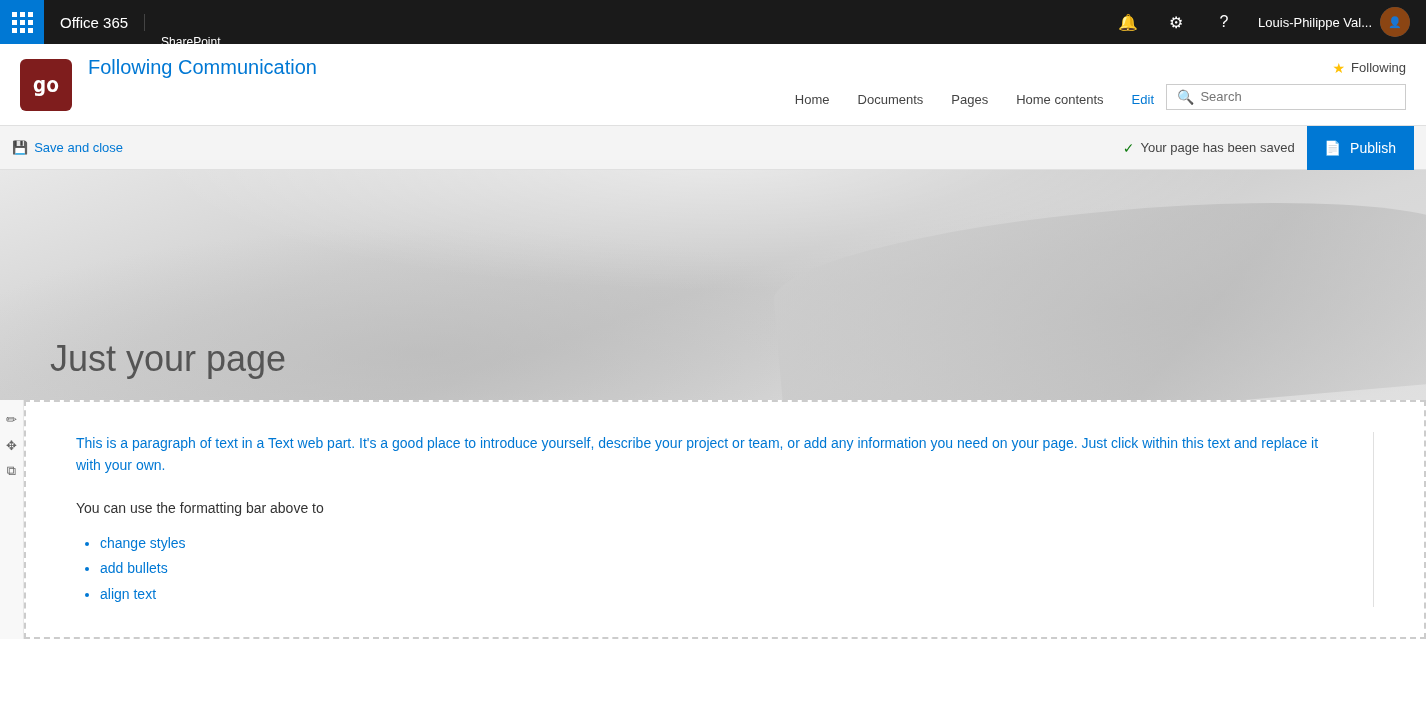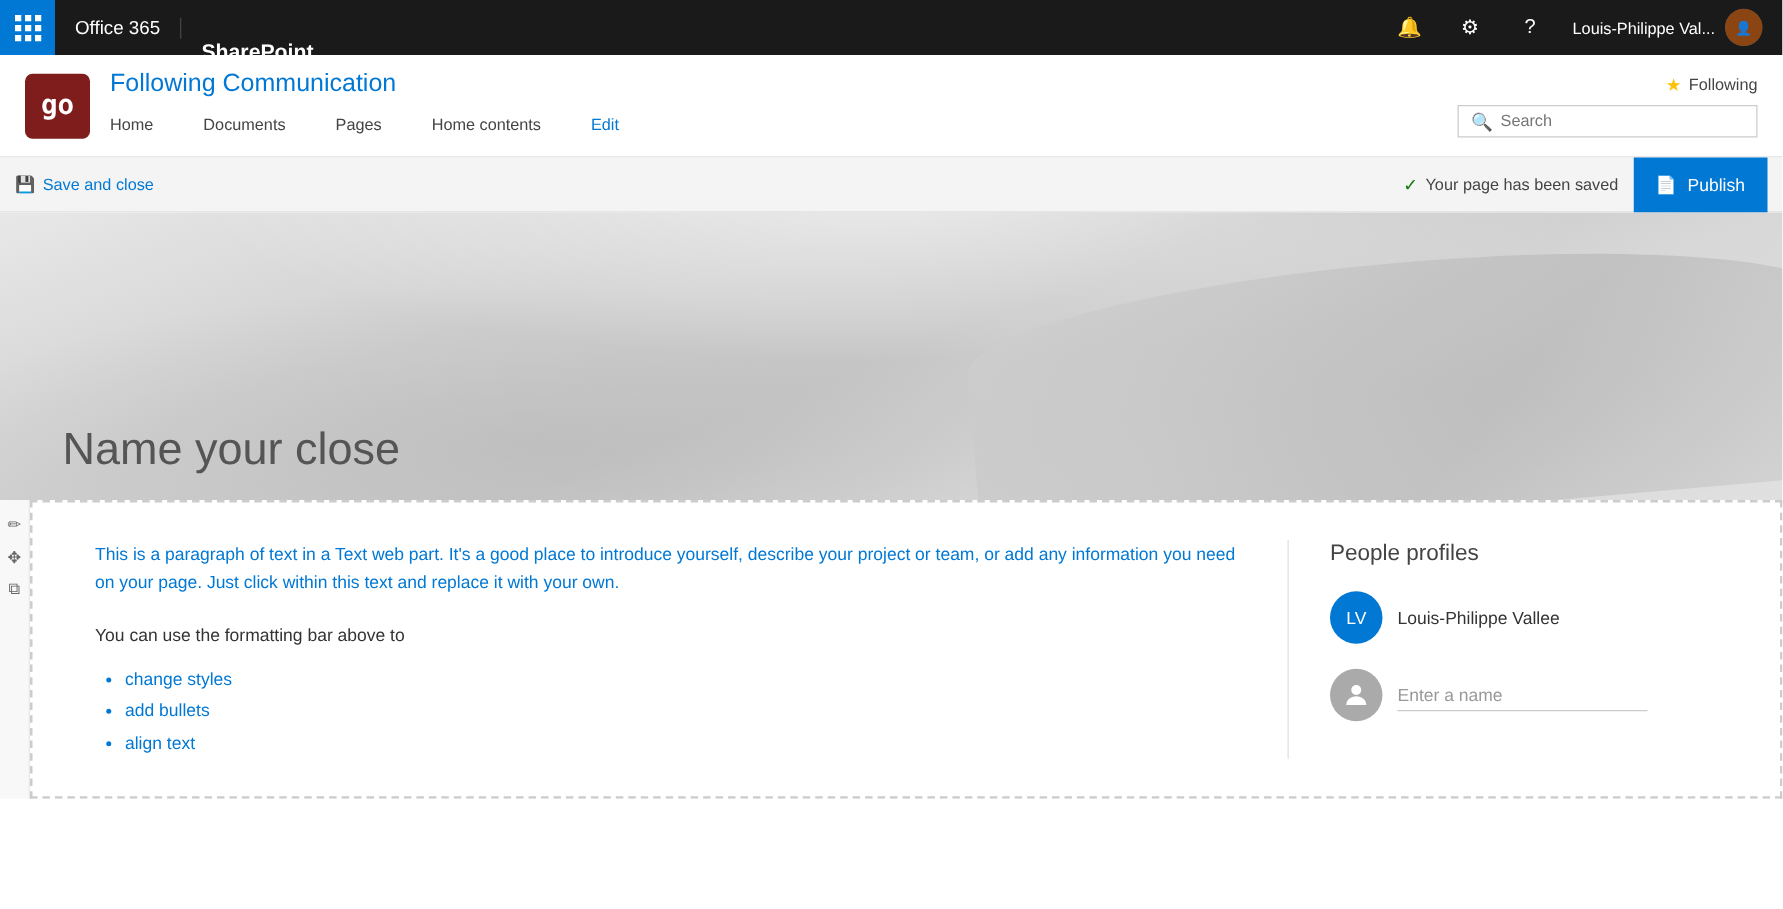--- a/index.html
+++ b/index.html
@@ -41,23 +41,23 @@
     }
     .app-name {
       padding: 0 16px;
       font-size: 15px;
       color: #fff;
       font-weight: 400;
       border-right: 1px solid #444;
     }
     .app-sub-name {
       padding: 0 16px;
-      font-size: 17px;
-      color: #fff;
-      font-weight: 700;
+      font-size: 12px;
+      color: #fff;
+      font-weight: 400;
       margin-top: 40px;
     }
     .top-bar-spacer { flex: 1; }
     .top-bar-icons {
       display: flex;
       align-items: center;
       gap: 4px;
       padding-right: 8px;
     }
     .top-bar-icon-btn {
@@ -123,21 +123,22 @@
     }
     .site-info { flex: 1; }
     .site-name {
       font-size: 20px;
       color: #0078d4;
       font-weight: 400;
       margin-bottom: 6px;
     }
     .site-nav {
       display: flex;
-      gap: 16px;
+      gap: 4px;
+      justify-content: flex-end;
     }
     .site-nav-item {
       padding: 0 12px;
       font-size: 13px;
       color: #444;
       cursor: pointer;
       height: 28px;
       display: flex;
       align-items: center;
     }
@@ -447,21 +448,21 @@
     <span>Publish</span>
   </button>
 </div>
 
 <div class="page-content">
 
   <div class="hero-section">
     <div class="hero-wave-1"></div>
     <div class="hero-wave-2"></div>
     <div class="page-title-area">
-      <h1 class="page-title">Name your close</h1>
+      <h1 class="page-title">Just your page</h1>
     </div>
   </div>
 
   <div class="main-body">
 
     <div class="left-sidebar-tools">
       <div class="sidebar-tool">✏</div>
       <div class="sidebar-tool">✥</div>
       <div class="sidebar-tool">⧉</div>
     </div>
@@ -478,34 +479,16 @@
             </li>
             <li>
               <span>add bullets</span>
             </li>
             <li>
               <span>align text</span>
             </li>
           </ul>
         </div>
 
-        <div class="people-profiles">
-          <h2 class="people-profiles-title">People profiles</h2>
-
-          <div class="profile-entry">
-            <div class="profile-avatar">LV</div>
-            <span class="profile-name">Louis-Philippe Vallee</span>
-          </div>
-
-          <div class="profile-entry">
-            <div class="profile-avatar empty">
-              <svg width="24" height="24" viewBox="0 0 24 24" fill="white">
-                  <circle cx="12" cy="8" r="4"></circle>
-                  <path d="M4 20c0-4 3.6-7 8-7s8 3 8 7"></path>
-                </svg>
-            </div>
-            <input class="name-input" type="text" placeholder="Enter a name" style="">
-          </div>
-        </div>
       </div>
     </div>
   </div>
 </div>
 
 </body></html>

